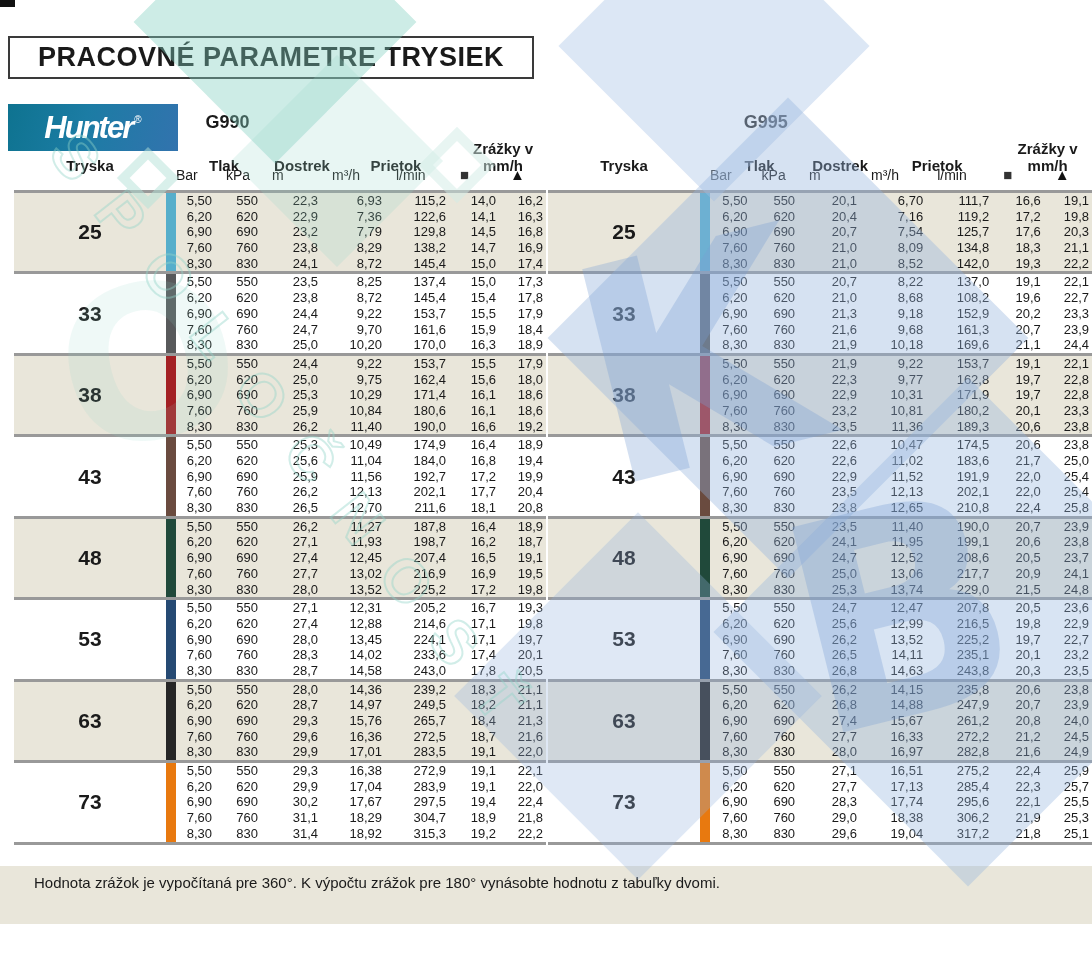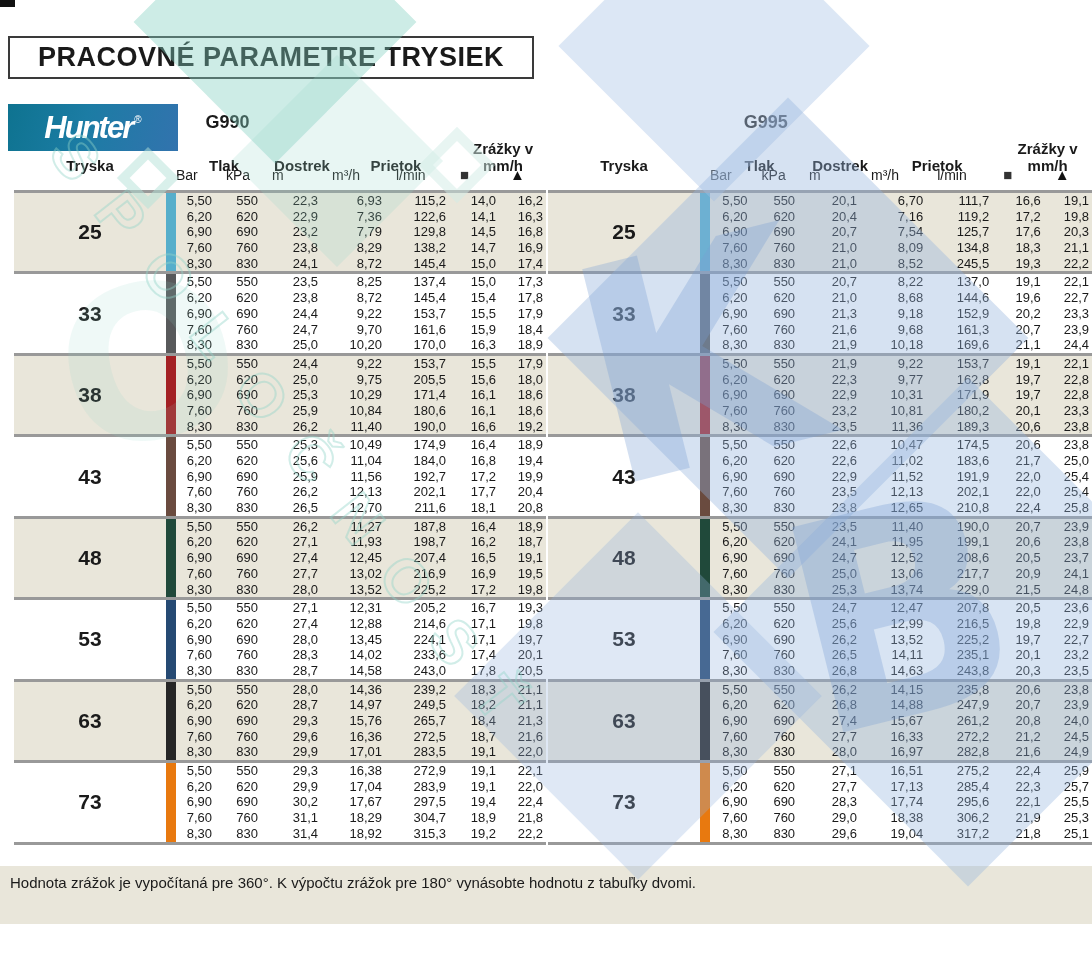--- a/index.html
+++ b/index.html
@@ -77,21 +77,21 @@
   }
   .cell { text-align:right; padding-right:14px; white-space:nowrap; }
   .cell:last-child { padding-right:3px; }
 
   
   .note {
     position:absolute; left:0; top:866px; width:1092px; height:58px;
     background:#e9e6da; padding:8px 10px 0 10px; z-index:2;
   }
   .note .nh { font-size:15px; font-weight:bold; margin-bottom:5px; }
-  .note .nt { font-size:15px; }
+  .note .nt { font-size:15px;margin-left:24px; }
 
   
   .wm { position:absolute; inset:0; z-index:6; pointer-events:none; overflow:hidden; }
   .wm-d { position:absolute; transform:rotate(45deg); }
   .d1 { left:175px; top:-78px; width:200px; height:200px; background:rgba(129,207,193,0.40); }
   .d2 { left:262px; top:86px;  width:150px; height:150px; background:rgba(150,216,202,0.22); }
   .d3 { left:604px; top:-64px; width:220px; height:220px; background:rgba(172,198,230,0.42); }
   .d4 { left:618px; top:168px; width:340px; height:340px; background:rgba(148,180,222,0.38); }
   .d5 { left:788px; top:452px; width:360px; height:360px; background:rgba(148,180,222,0.36); }
   .d6 { left:508px; top:566px; width:260px; height:260px; background:rgba(148,180,222,0.30); }
@@ -259,21 +259,21 @@
               <span class="cell">9,22</span>
               <span class="cell">153,7</span>
               <span class="cell">15,5</span>
               <span class="cell">17,9</span>
             </div>
             <div class="row">
               <span class="cell">6,20</span>
               <span class="cell">620</span>
               <span class="cell">25,0</span>
               <span class="cell">9,75</span>
-              <span class="cell">205,5</span>
+              <span class="cell">162,4</span>
               <span class="cell">15,6</span>
               <span class="cell">18,0</span>
             </div>
             <div class="row">
               <span class="cell">6,90</span>
               <span class="cell">690</span>
               <span class="cell">25,3</span>
               <span class="cell">10,29</span>
               <span class="cell">171,4</span>
               <span class="cell">16,1</span>
@@ -614,21 +614,21 @@
               <span class="cell">8,09</span>
               <span class="cell">134,8</span>
               <span class="cell">18,3</span>
               <span class="cell">21,1</span>
             </div>
             <div class="row">
               <span class="cell">8,30</span>
               <span class="cell">830</span>
               <span class="cell">21,0</span>
               <span class="cell">8,52</span>
-              <span class="cell">245,5</span>
+              <span class="cell">142,0</span>
               <span class="cell">19,3</span>
               <span class="cell">22,2</span>
             </div>
           </div>
         </div>
         <div class="group white">
           <div class="nozzle">33</div>
           <div class="cbar" style="background: rgb(88, 89, 91);"></div>
           <div class="rows">
             <div class="row">
@@ -638,21 +638,21 @@
               <span class="cell">8,22</span>
               <span class="cell">137,0</span>
               <span class="cell">19,1</span>
               <span class="cell">22,1</span>
             </div>
             <div class="row">
               <span class="cell">6,20</span>
               <span class="cell">620</span>
               <span class="cell">21,0</span>
               <span class="cell">8,68</span>
-              <span class="cell">144,6</span>
+              <span class="cell">108,2</span>
               <span class="cell">19,6</span>
               <span class="cell">22,7</span>
             </div>
             <div class="row">
               <span class="cell">6,90</span>
               <span class="cell">690</span>
               <span class="cell">21,3</span>
               <span class="cell">9,18</span>
               <span class="cell">152,9</span>
               <span class="cell">20,2</span>

